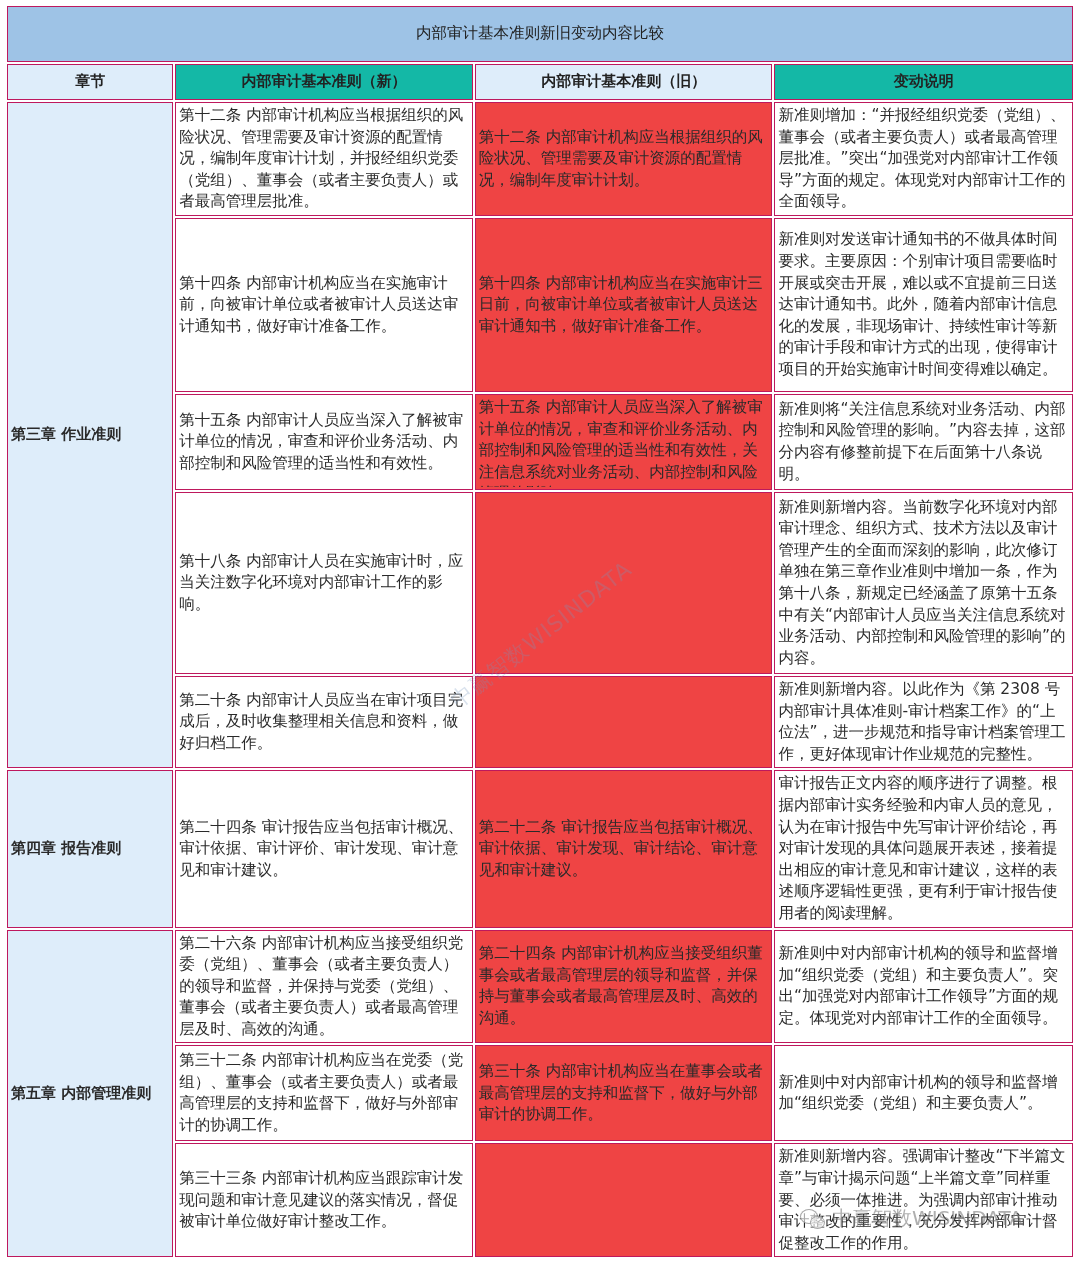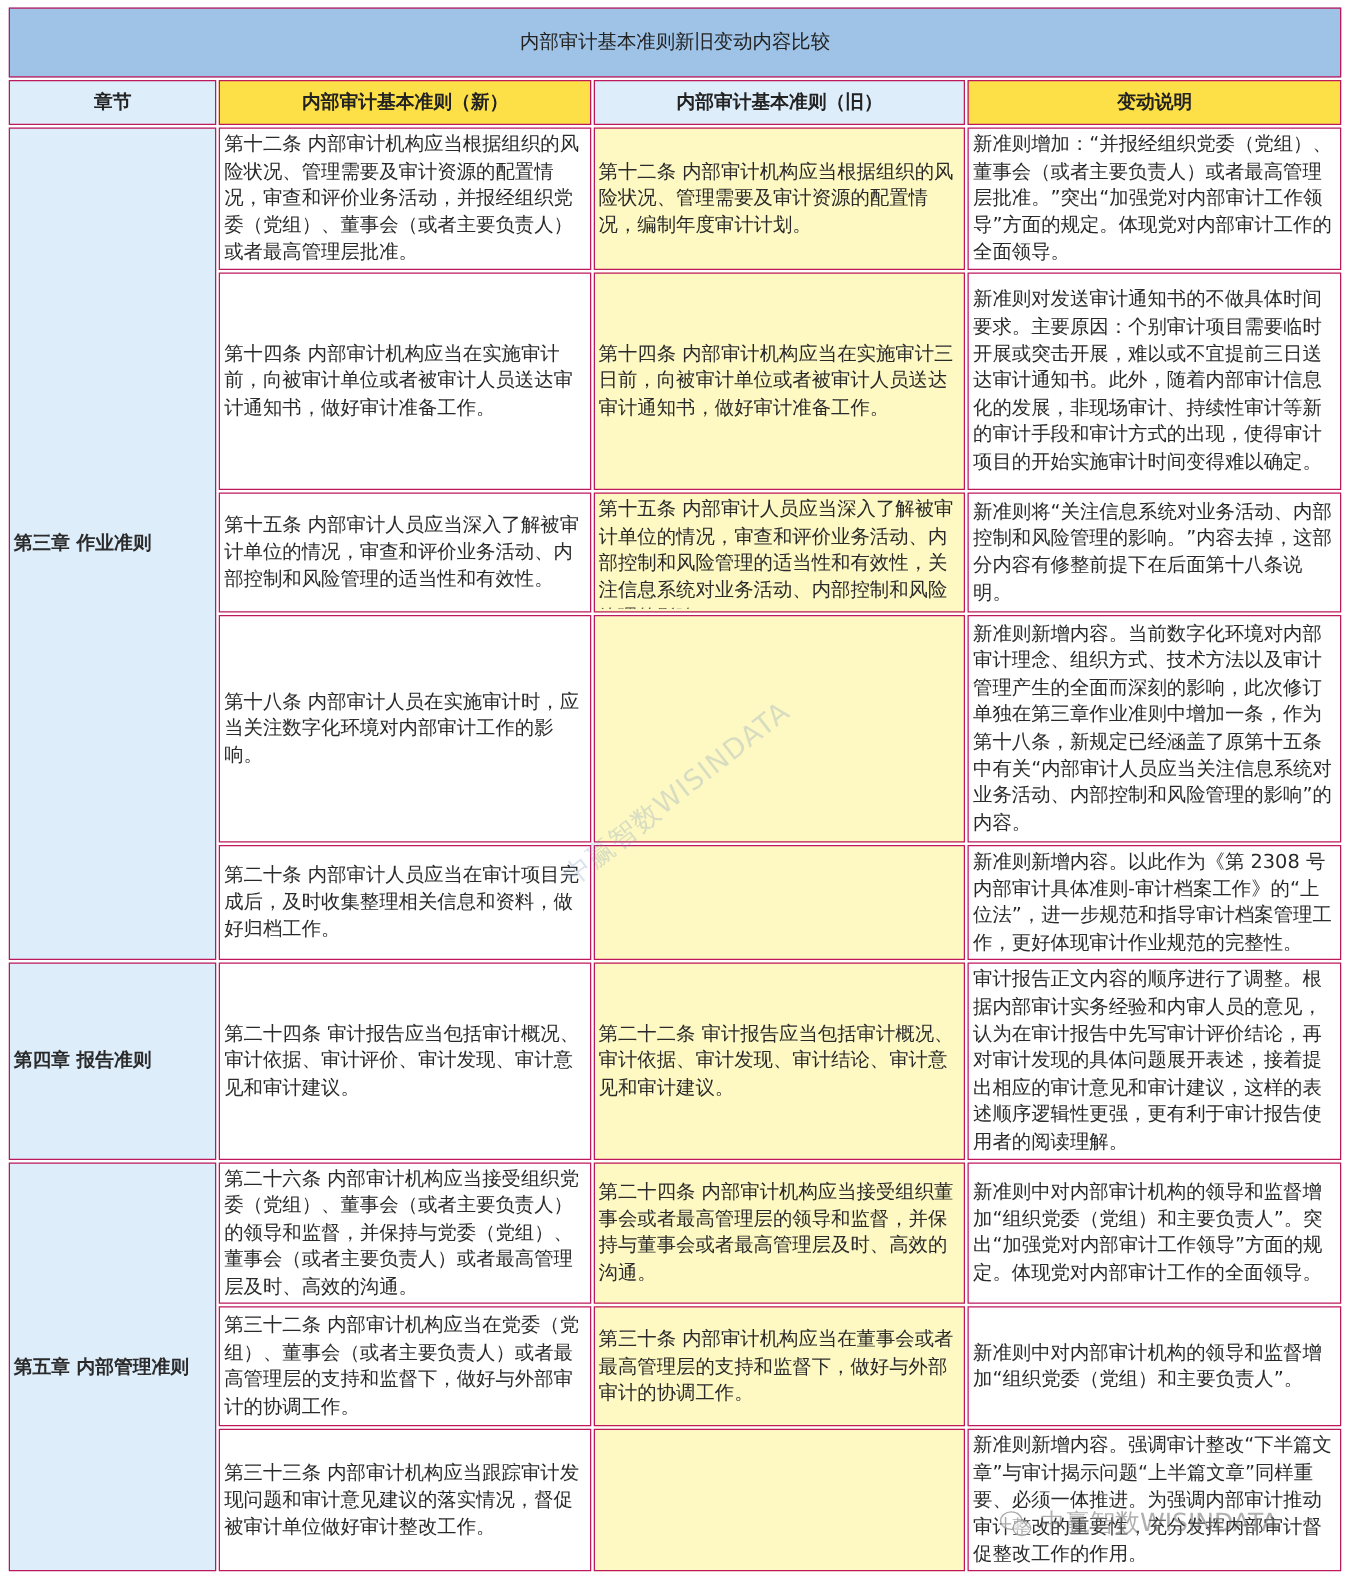--- a/index.html
+++ b/index.html
@@ -23,24 +23,24 @@
       text-align: left;
       word-break: break-all;
       font-weight: normal;
     }
     .title-cell {
       background: #9ec3e6; text-align: center; height: 50px;
       font-size: 15.5px; color: #222;
     }
     .hdr { text-align: center; height: 30px; font-weight: bold; font-size: 15px; color:#222;margin-top:21px; }
     .hdr.blue { background: #deedfa; }
-    .hdr.white { background: #fde047; }
+    .hdr.white { background: #14b8a6; }
     .chapter { background: #deedfa; font-weight: bold; font-size: 15px; }
     .newc { background: #ffffff; }
-    .oldc { background: #fef9c3; }
+    .oldc { background: #ef4444; }
     .desc { background: #ffffff; }
     .clip { overflow: hidden; }
     .watermark {
       position: absolute; left: 430px; top: 620px;
       transform: rotate(-38deg);
       color: rgba(120,150,190,0.28); font-size: 22px; pointer-events: none;
       letter-spacing: 1px;
     }
     .wm2 {
       position: absolute; left: 800px; top: 1205px;
@@ -73,21 +73,21 @@
     </tr>
     <tr>
       <th class="hdr blue">章节</th>
       <th class="hdr white">内部审计基本准则（新）</th>
       <th class="hdr blue">内部审计基本准则（旧）</th>
       <th class="hdr white">变动说明</th>
     </tr>
 
     <tr style="height:110px">
       <td rowspan="5" class="chapter">第三章  作业准则</td>
-      <td class="newc">第十二条  内部审计机构应当根据组织的风险状况、管理需要及审计资源的配置情况，审查和评价业务活动，并报经组织党委（党组）、董事会（或者主要负责人）或者最高管理层批准。</td>
+      <td class="newc">第十二条  内部审计机构应当根据组织的风险状况、管理需要及审计资源的配置情况，编制年度审计计划，并报经组织党委（党组）、董事会（或者主要负责人）或者最高管理层批准。</td>
       <td class="oldc">第十二条  内部审计机构应当根据组织的风险状况、管理需要及审计资源的配置情况，编制年度审计计划。</td>
       <td class="desc">新准则增加：“并报经组织党委（党组）、董事会（或者主要负责人）或者最高管理层批准。”突出“加强党对内部审计工作领导”方面的规定。体现党对内部审计工作的全面领导。</td>
     </tr>
     <tr style="height:174px">
       <td class="newc">第十四条  内部审计机构应当在实施审计前，向被审计单位或者被审计人员送达审计通知书，做好审计准备工作。</td>
       <td class="oldc">第十四条  内部审计机构应当在实施审计三日前，向被审计单位或者被审计人员送达审计通知书，做好审计准备工作。</td>
       <td class="desc">新准则对发送审计通知书的不做具体时间要求。主要原因：个别审计项目需要临时开展或突击开展，难以或不宜提前三日送达审计通知书。此外，随着内部审计信息化的发展，非现场审计、持续性审计等新的审计手段和审计方式的出现，使得审计项目的开始实施审计时间变得难以确定。</td>
     </tr>
     <tr style="height:96px">
       <td class="newc">第十五条  内部审计人员应当深入了解被审计单位的情况，审查和评价业务活动、内部控制和风险管理的适当性和有效性。</td>

